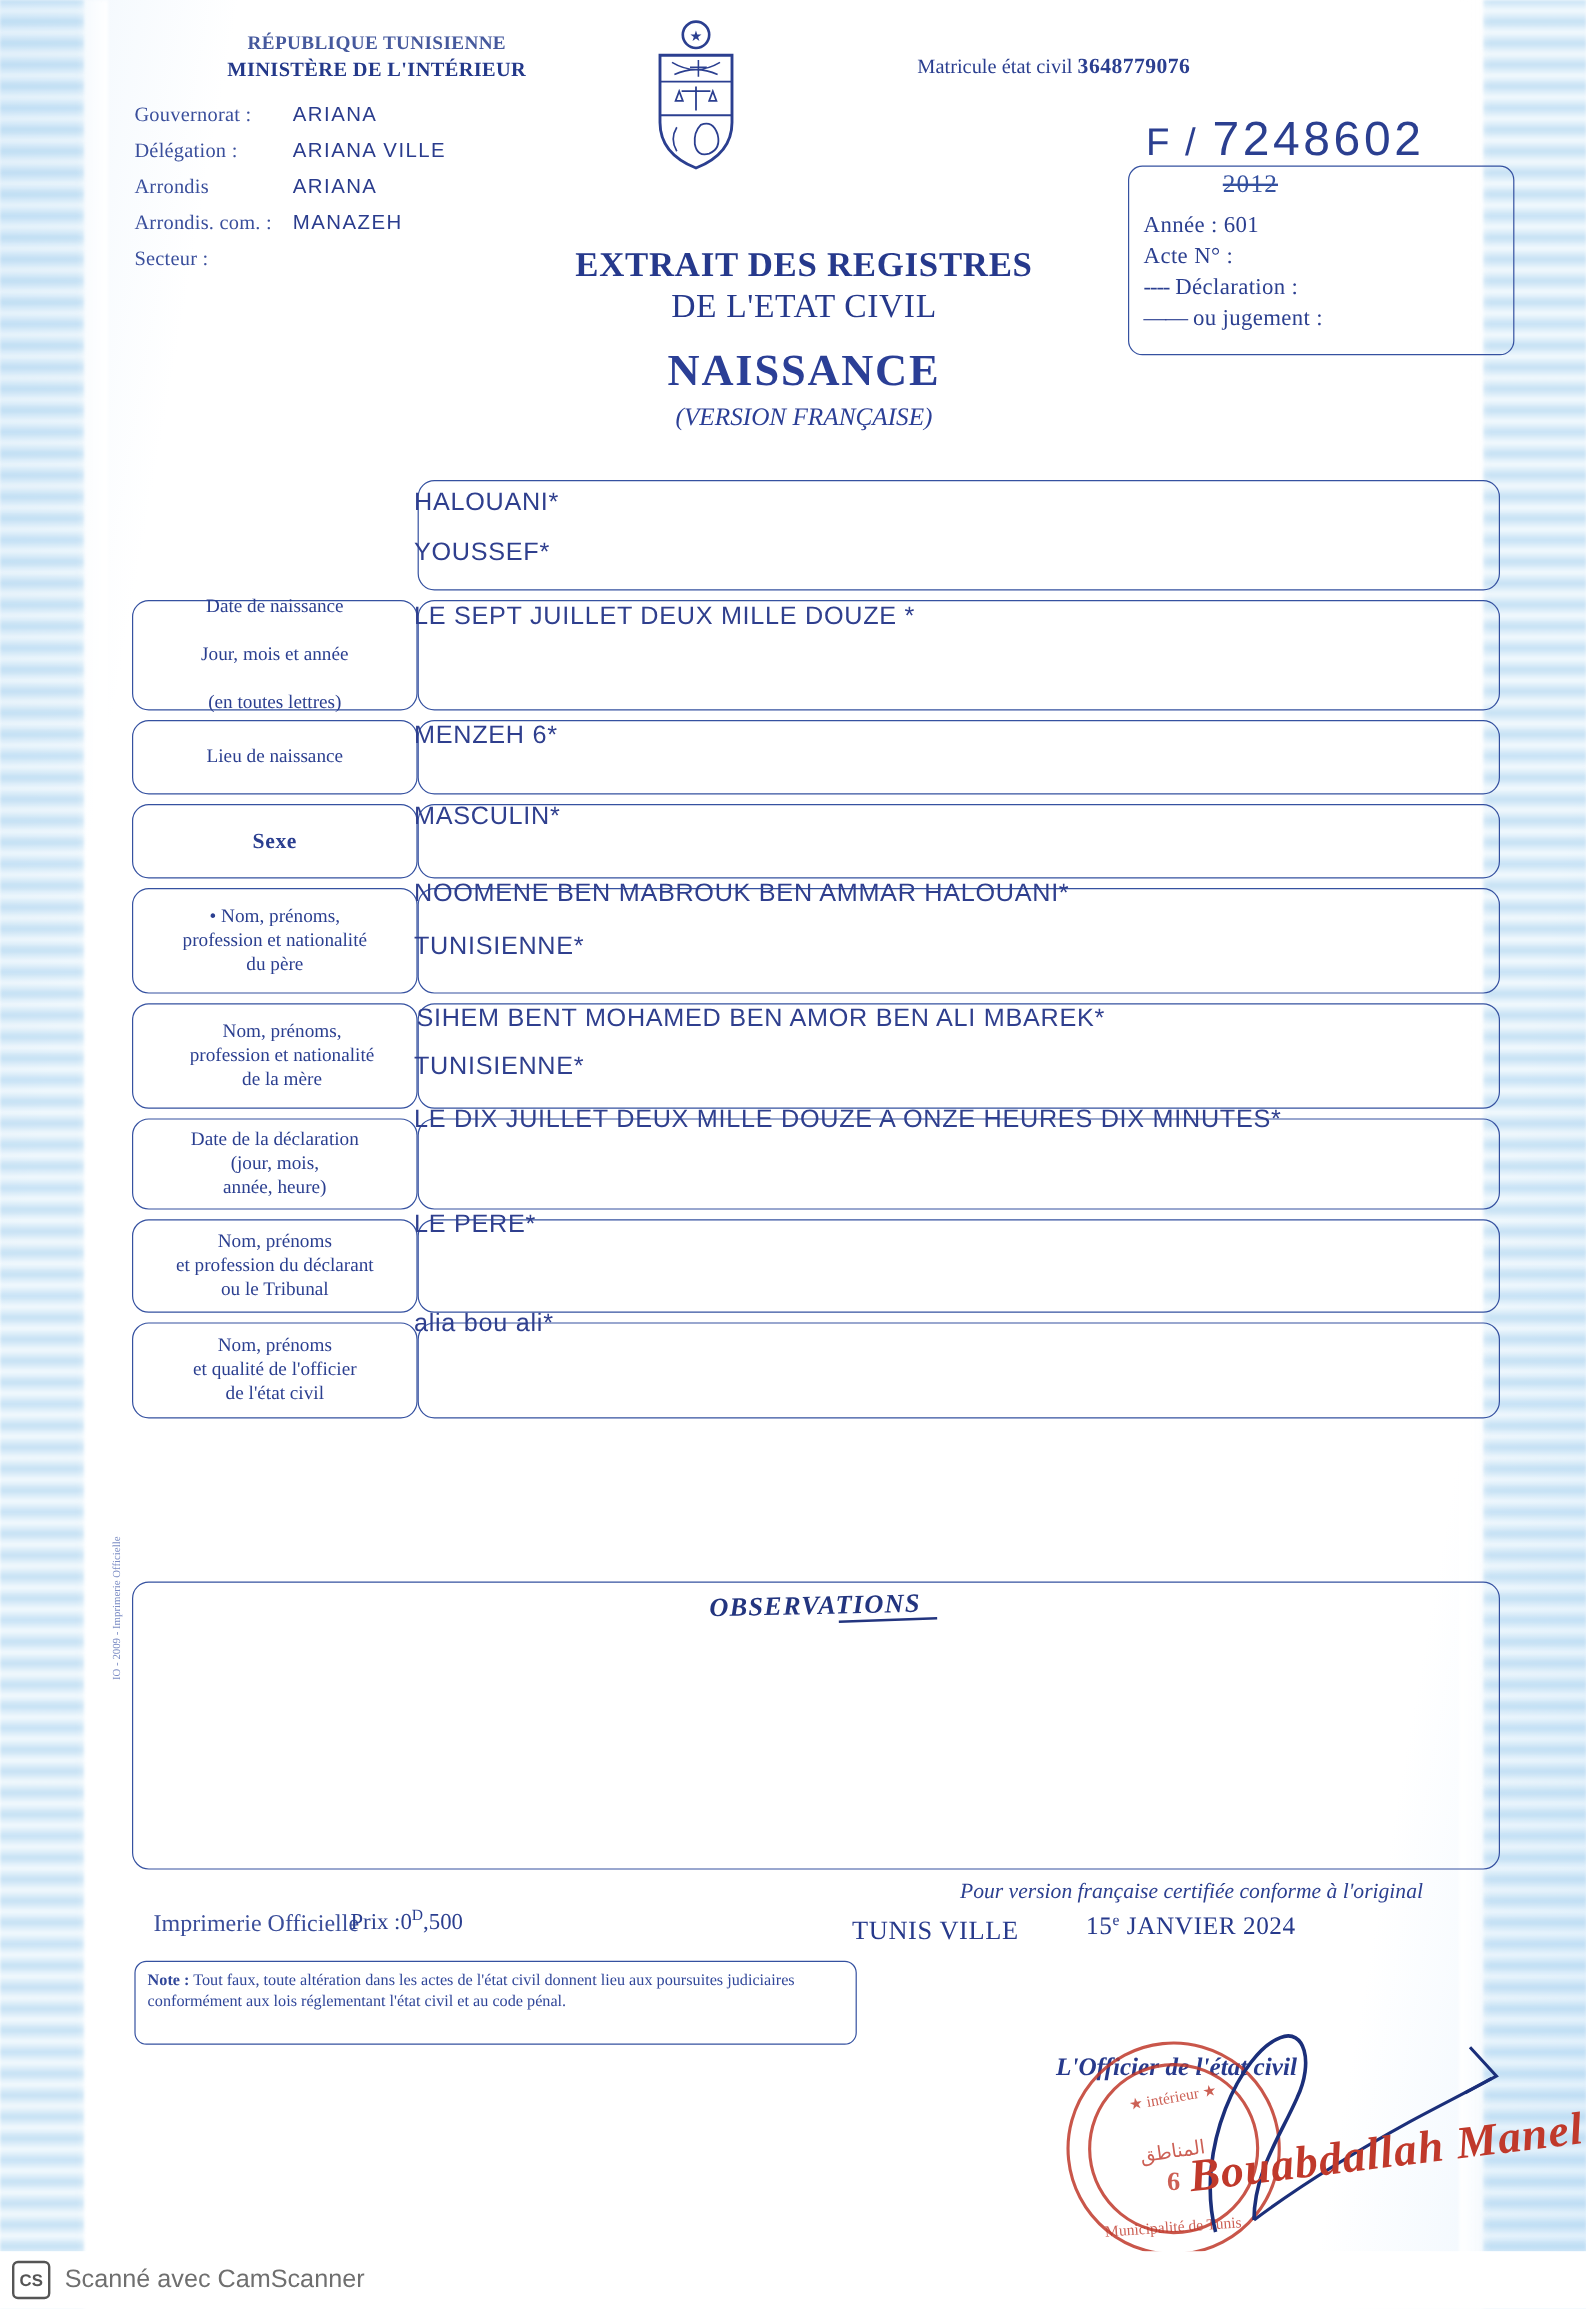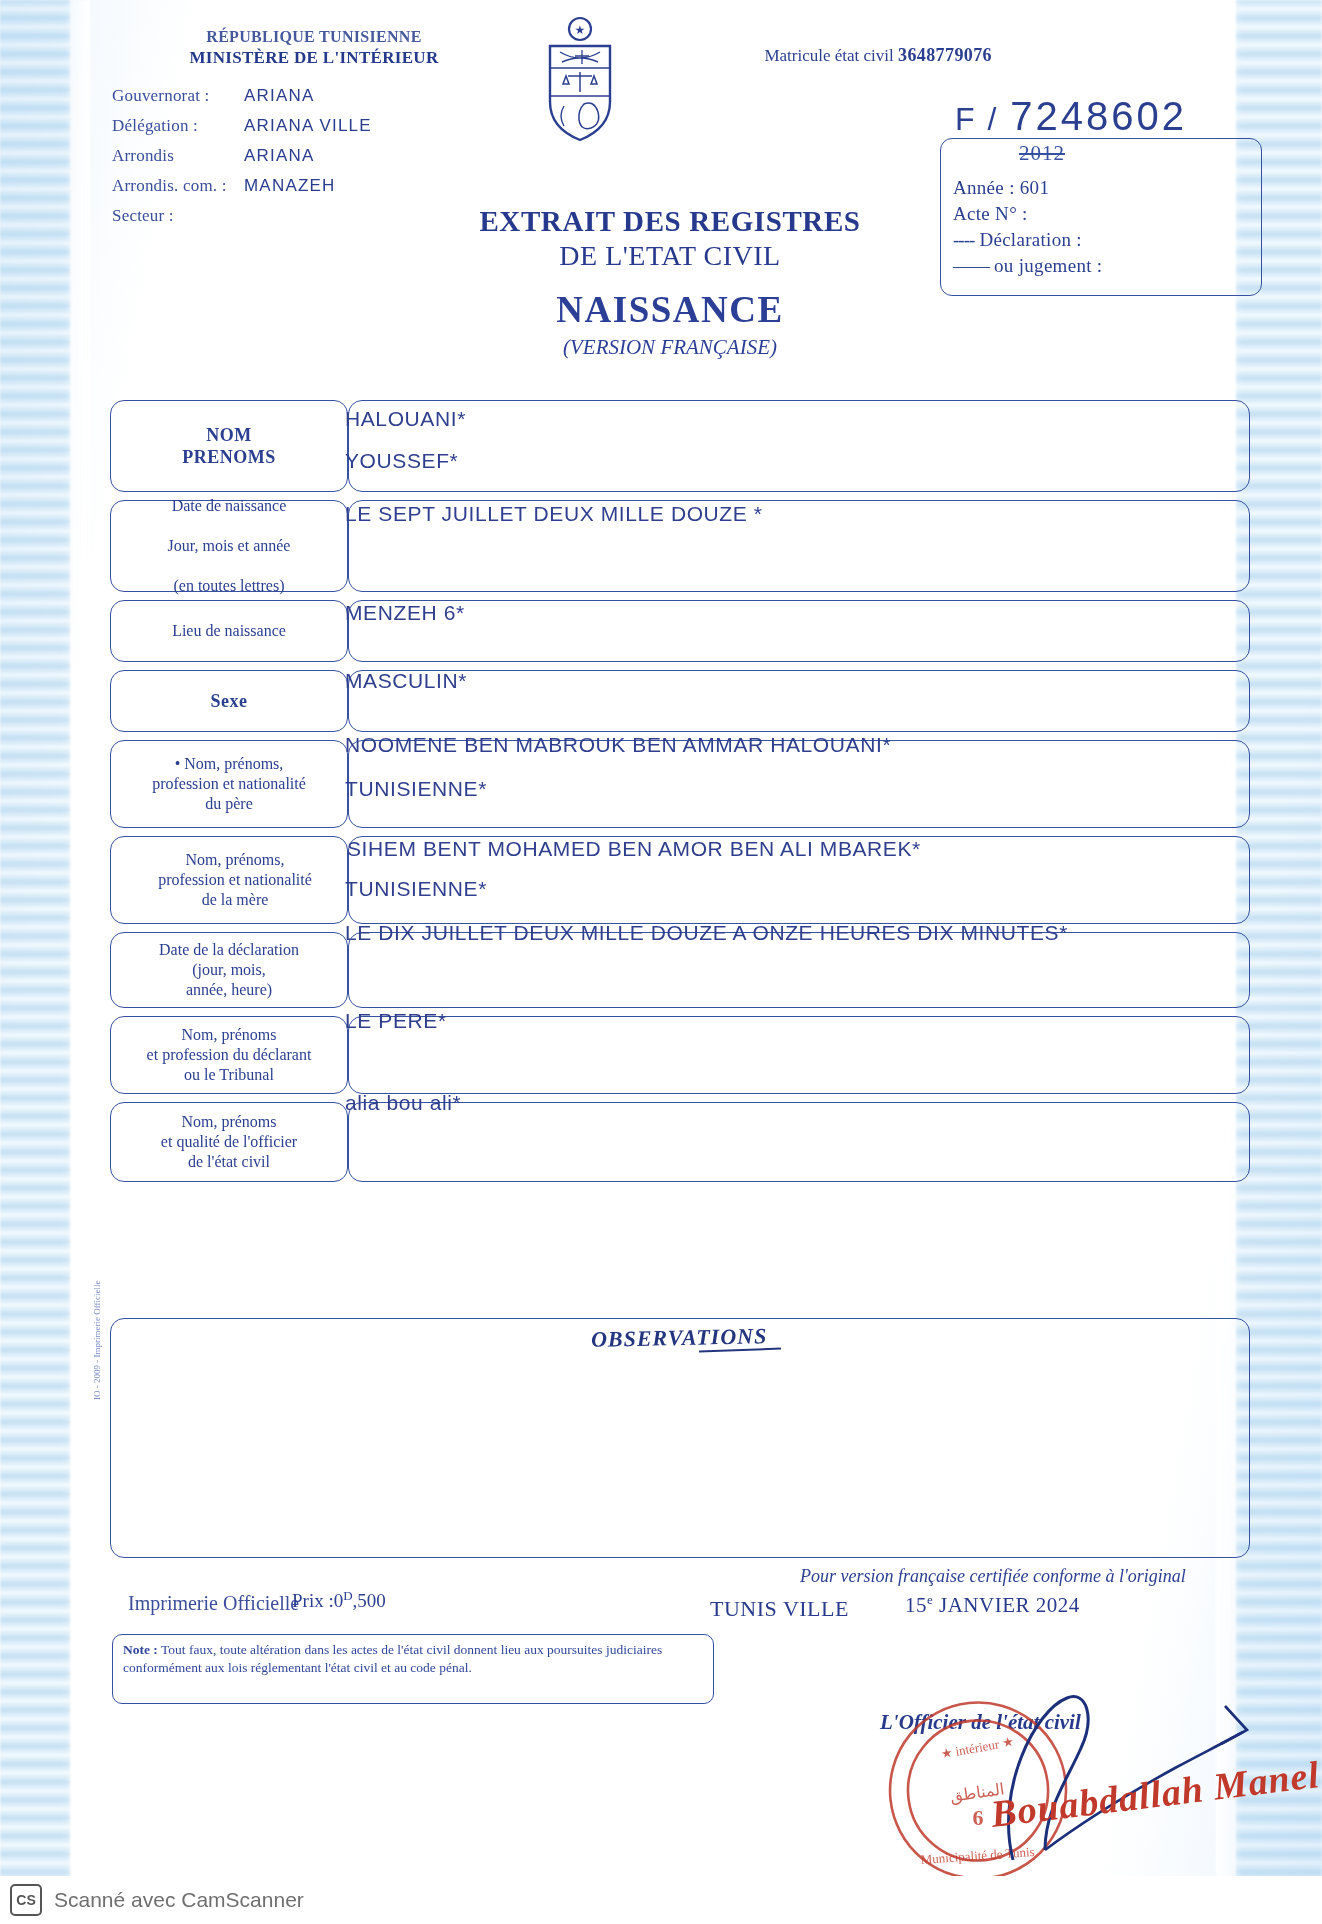--- a/index.html
+++ b/index.html
@@ -500,24 +500,20 @@
   <div class="title-block">
     <div class="t1">EXTRAIT DES REGISTRES</div>
     <div class="t2">DE L'ETAT CIVIL</div>
     <div class="t3">NAISSANCE</div>
     <div class="t4">(VERSION FRANÇAISE)</div>
   </div>
 
   <div class="form">
 
     <div class="row" style="height:92px;">
-      <div class="cell-label" style="height:92px;">
-        <div class="strong">NOM</div>
-        <div class="strong">PRENOMS</div>
-      </div>
       <div class="cell-value" style="height:92px;">
         <div class="hw" style="left:-4px; top:6px; font-size:21px;">HALOUANI*</div>
         <div class="hw" style="left:-4px; top:48px; font-size:21px;">YOUSSEF*</div>
       </div>
     </div>
 
     <div class="row" style="height:92px;">
       <div class="cell-label" style="height:92px;gap:20px;">
         <div>Date de naissance</div>
         <div>Jour, mois et année</div>

